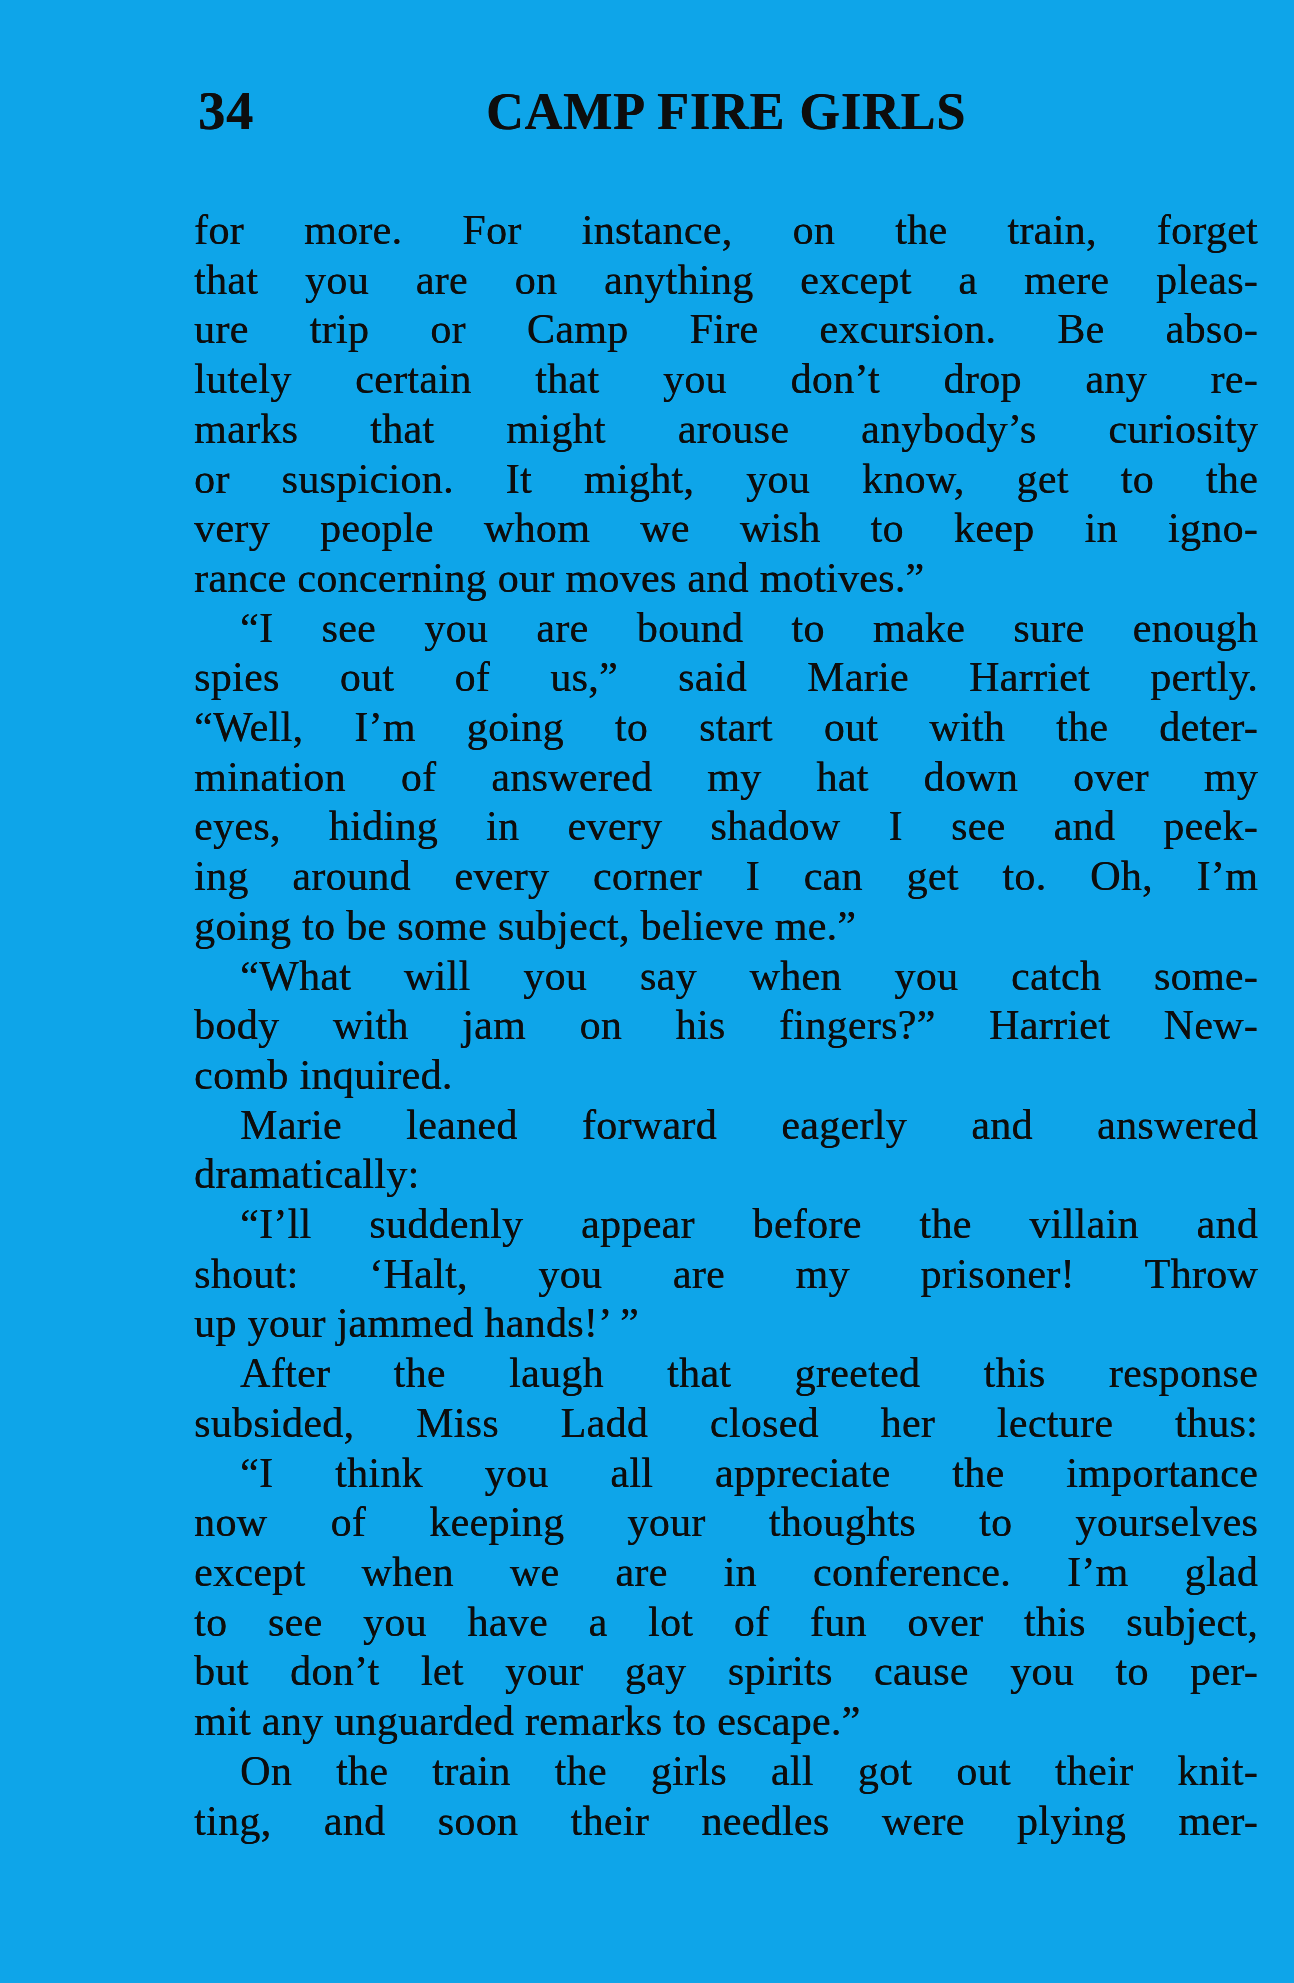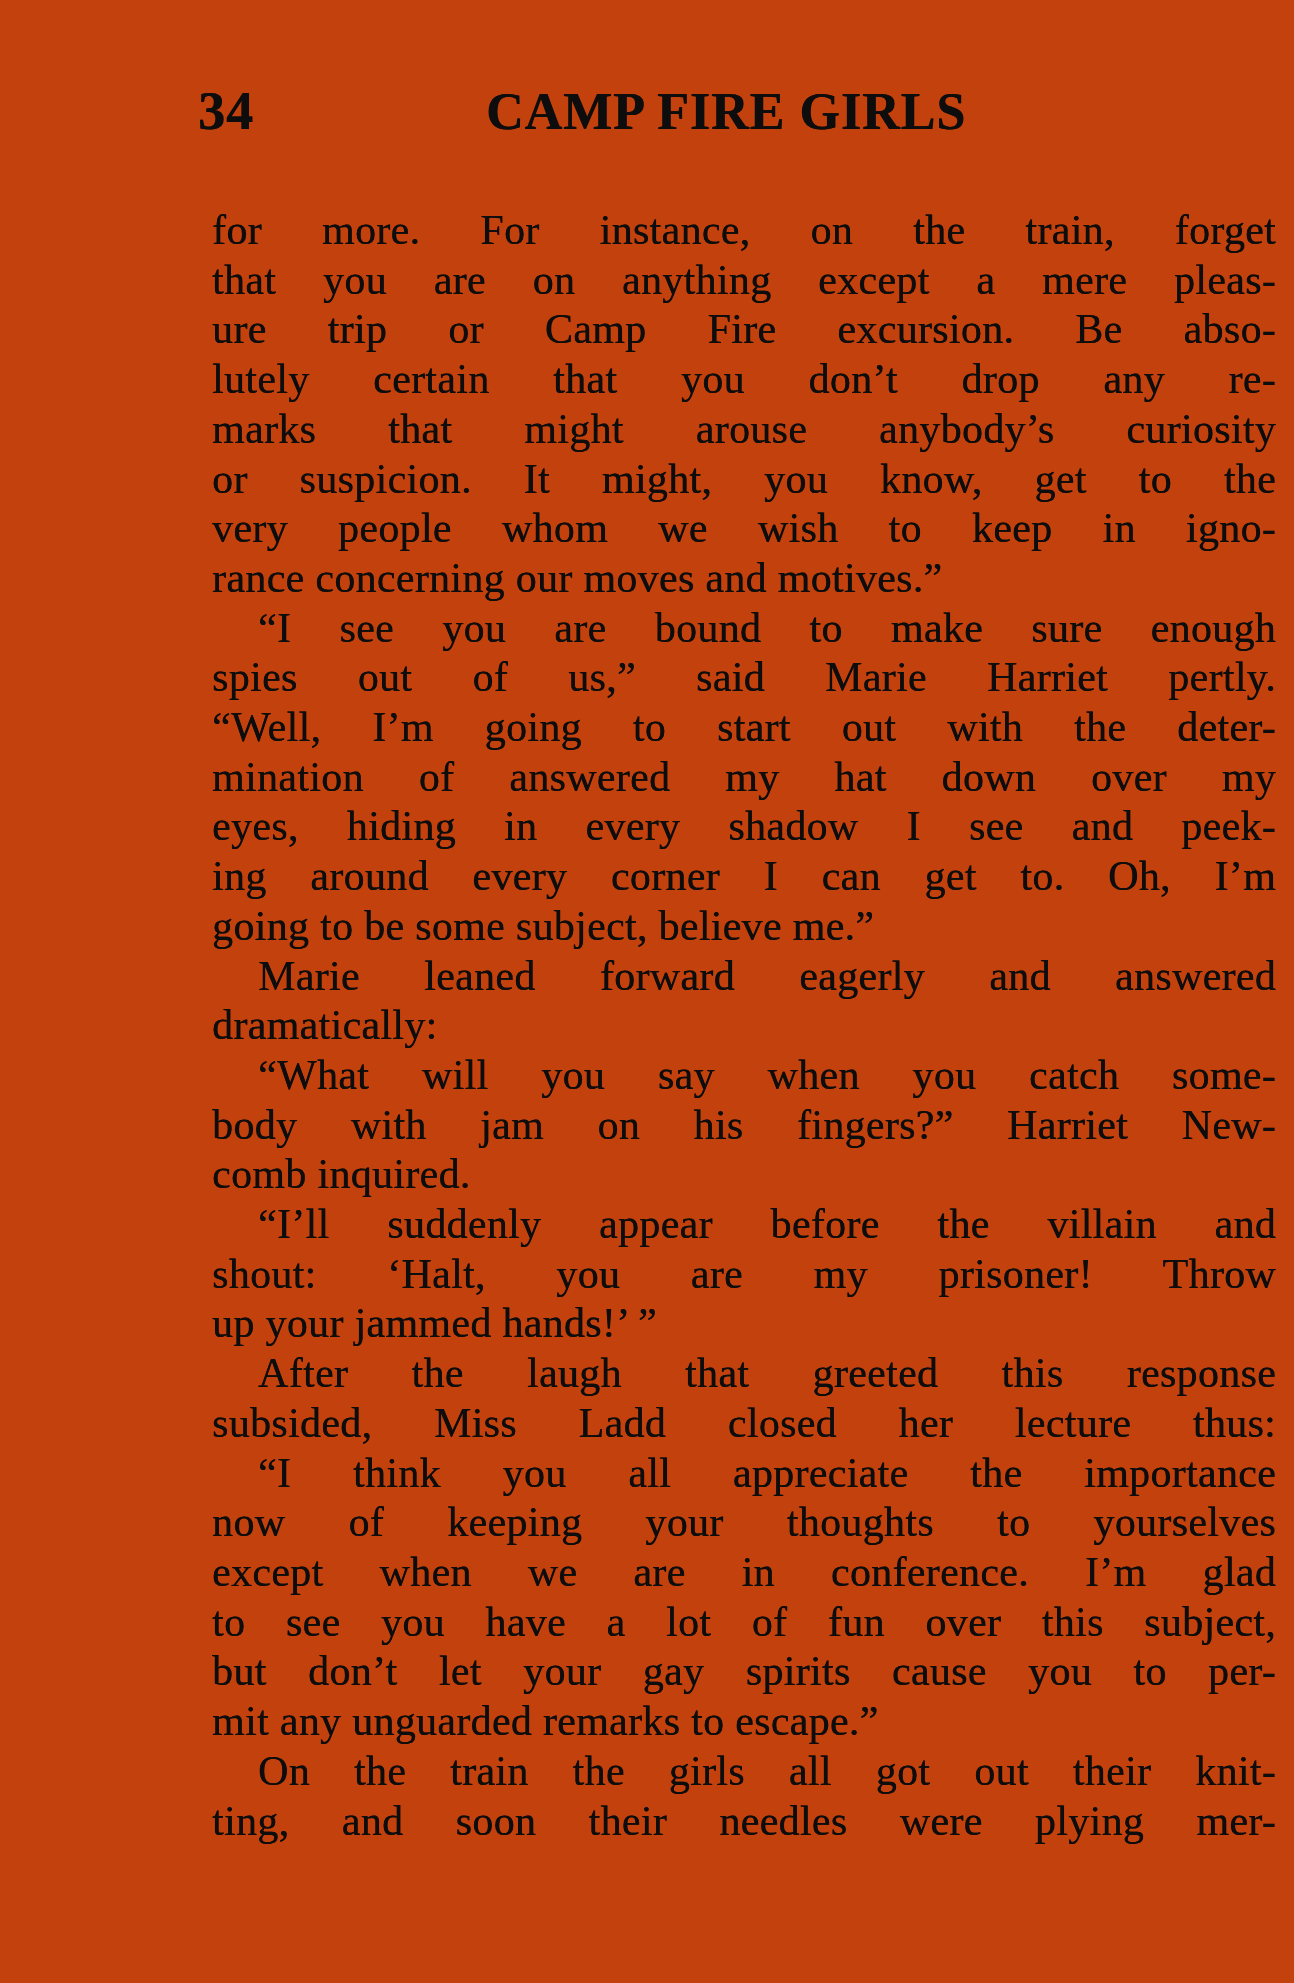--- a/index.html
+++ b/index.html
@@ -6,21 +6,21 @@
   body {
     width:1294px; height:1983px;
     background:#ffffff;
     position:relative;
     overflow:hidden;
     font-family:"Liberation Serif","DejaVu Serif",serif;
     color:#0d0d0d;
   }
   .page {
     position:absolute; inset:0;
-    background:#c2410c;
+    background:#0ea5e9;
   }
   .page-header {
     position:absolute;
     left:194px; top:74px;
     width:1064px; height:64px;
   }
   .page-number {
     position:absolute; left:4px; bottom:0;
     font-size:54px; line-height:1;
     font-weight:bold;
@@ -30,21 +30,21 @@
   .running-title {
     position:absolute; left:0; right:0; bottom:0;
     text-align:center;
     font-size:52px; line-height:1;
     font-weight:bold;
     letter-spacing:1px;
     text-shadow:0.5px 0 0 currentColor;
   }
   .page-body {
     position:absolute;
-    left:212px; top:206px;
+    left:194px; top:206px;
     width:1064px;
   }
   .line {
     font-size:42px;
     line-height:49.7px;
     text-align:justify;
     text-align-last:justify;
     text-justify:inter-word;
     letter-spacing:0.3px;
     text-shadow:0.35px 0 0 currentColor;
@@ -81,28 +81,28 @@
       <div class="line">“I see you are bound to make sure enough</div>
       <div class="line">spies out of us,” said Marie Harriet pertly.</div>
       <div class="line">“Well, I’m going to start out with the deter-</div>
       <div class="line">mination of answered my hat down over my</div>
       <div class="line">eyes, hiding in every shadow I see and peek-</div>
       <div class="line">ing around every corner I can get to. Oh, I’m</div>
       <div class="line">going to be some subject, believe me.”</div>
     </div>
 
     <div class="para indent">
-      <div class="line">Marie leaned forward eagerly and answered</div>
-      <div class="line">dramatically:</div>
+      <div class="line">“What will you say when you catch some-</div>
+      <div class="line">body with jam on his fingers?” Harriet New-</div>
+      <div class="line">comb inquired.</div>
     </div>
 
     <div class="para indent">
-      <div class="line">“What will you say when you catch some-</div>
-      <div class="line">body with jam on his fingers?” Harriet New-</div>
-      <div class="line">comb inquired.</div>
+      <div class="line">Marie leaned forward eagerly and answered</div>
+      <div class="line">dramatically:</div>
     </div>
 
     <div class="para indent">
       <div class="line">“I’ll suddenly appear before the villain and</div>
       <div class="line">shout: ‘Halt, you are my prisoner! Throw</div>
       <div class="line">up your jammed hands!’ ”</div>
     </div>
 
     <div class="para indent cont">
       <div class="line">After the laugh that greeted this response</div>

